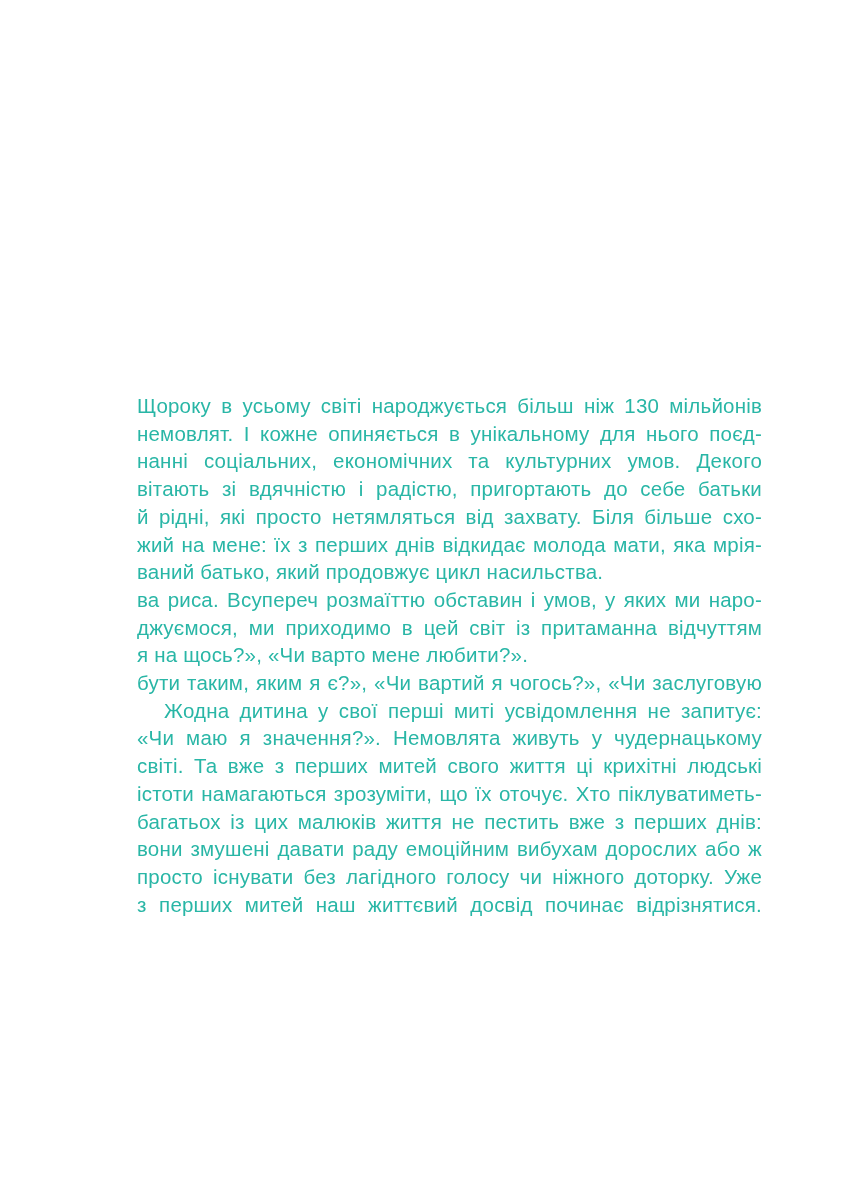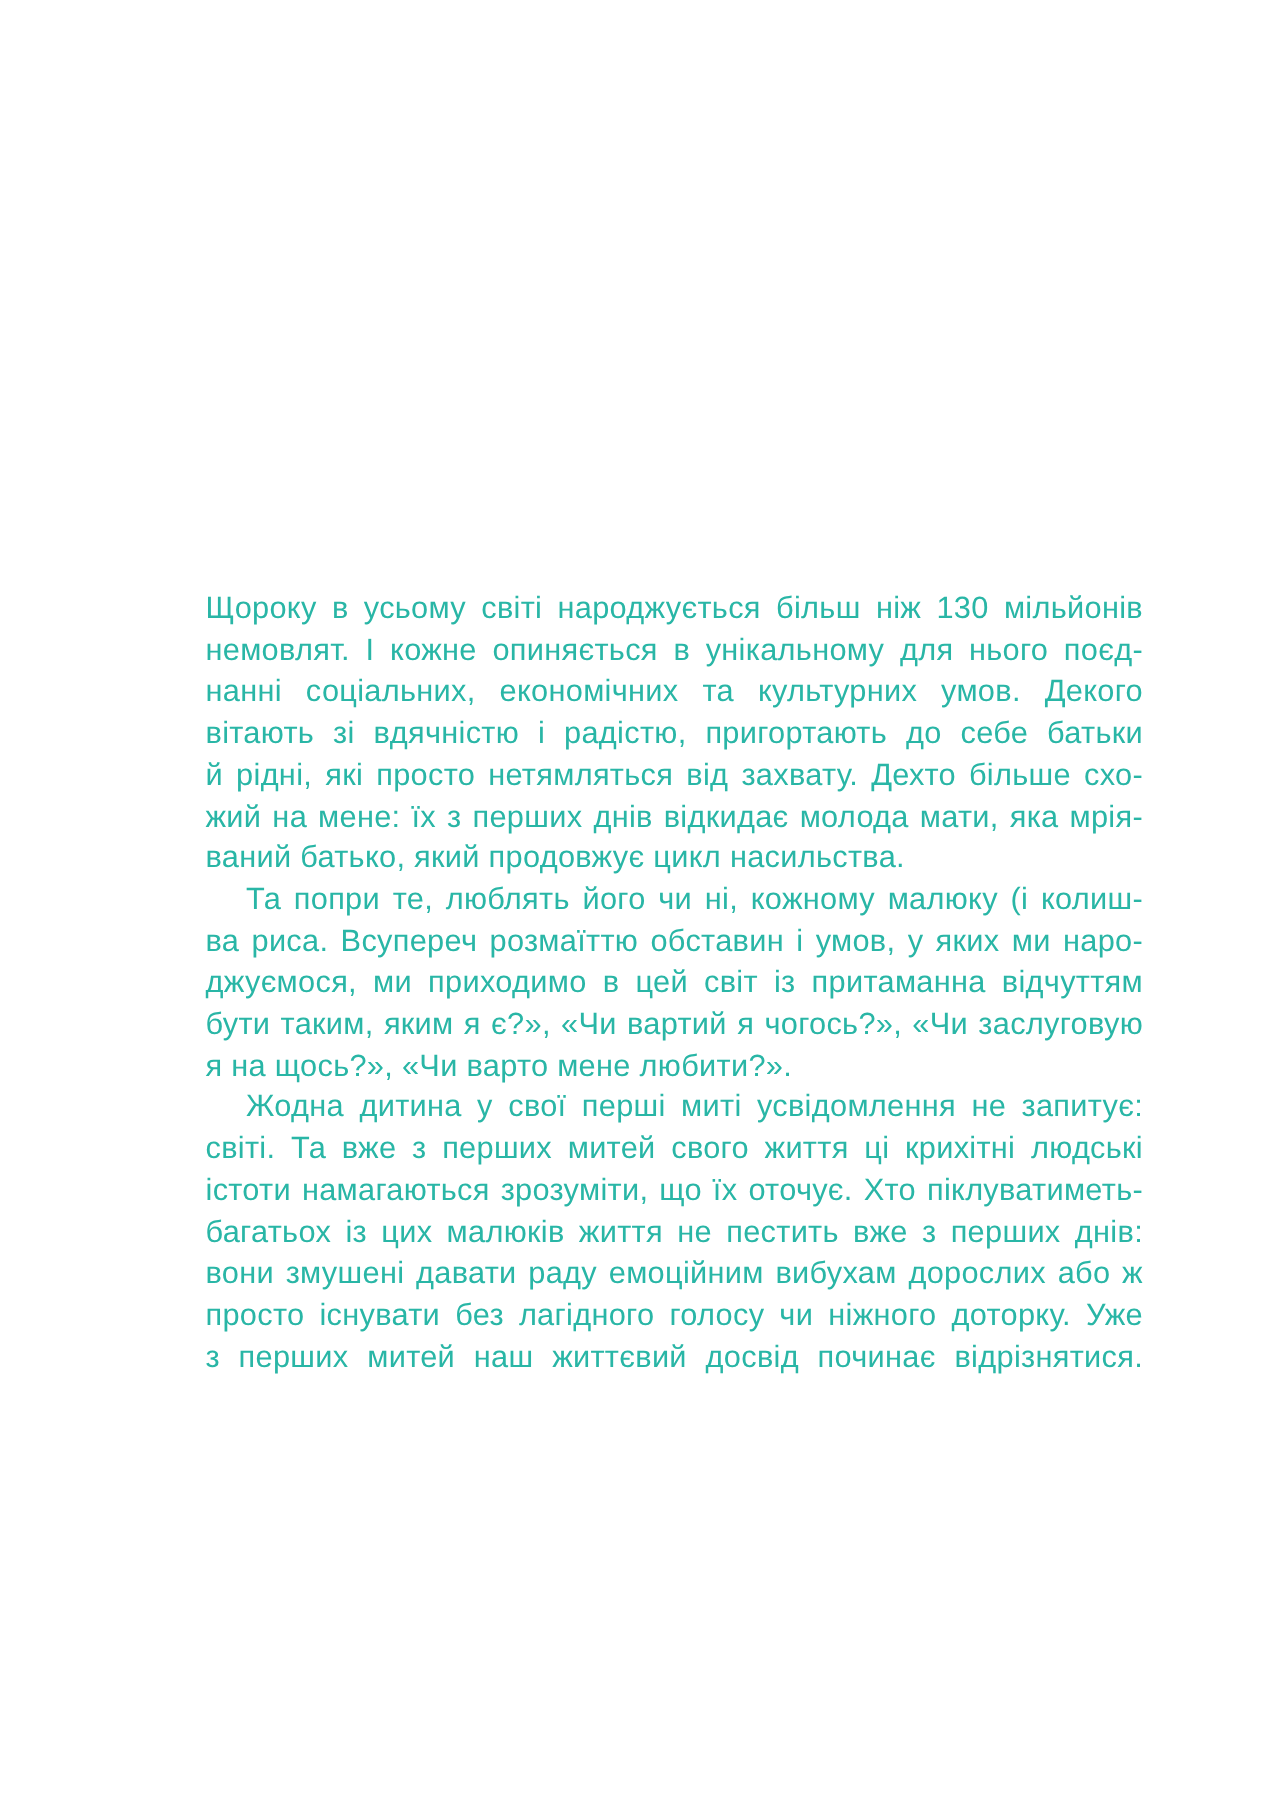--- a/index.html
+++ b/index.html
@@ -39,29 +39,29 @@
 </style>
 </head>
 <body>
 
 <div class="page">
   <div class="text-block" id="text-block" style="color: rgb(41, 182, 166);">
       <div class="line justify">Щороку в усьому світі народжується більш ніж 130 мільйонів</div>
       <div class="line justify">немовлят. І кожне опиняється в унікальному для нього поєд-</div>
       <div class="line justify">нанні соціальних, економічних та культурних умов. Декого</div>
       <div class="line justify">вітають зі вдячністю і радістю, пригортають до себе батьки</div>
-      <div class="line justify">й рідні, які просто нетямляться від захвату. Дехто більше схо-</div>
+      <div class="line justify">й рідні, які просто нетямляться від захвату. Біля більше схо-</div>
       <div class="line justify">жий на мене: їх з перших днів відкидає молода мати, яка мрія-</div>
       <div class="line">ваний батько, який продовжує цикл насильства.</div>
-      <div class="line justify indent">Та попри те, люблять його чи ні, кожному малюку (і колиш-</div>
       <div class="line justify">ва риса. Всупереч розмаїттю обставин і умов, у яких ми наро-</div>
       <div class="line justify">джуємося, ми приходимо в цей світ із притаманна відчуттям</div>
+      <div class="line">я на щось?», «Чи варто мене любити?».</div>
       <div class="line justify">бути таким, яким я є?», «Чи вартий я чогось?», «Чи заслуговую</div>
-      <div class="line">я на щось?», «Чи варто мене любити?».</div>
       <div class="line justify indent">Жодна дитина у свої перші миті усвідомлення не запитує:</div>
+      <div class="line justify">«Чи маю я значення?». Немовлята живуть у чудернацькому</div>
       <div class="line justify">світі. Та вже з перших митей свого життя ці крихітні людські</div>
       <div class="line justify">істоти намагаються зрозуміти, що їх оточує. Хто піклуватиметь-</div>
       <div class="line justify">багатьох із цих малюків життя не пестить вже з перших днів:</div>
       <div class="line justify">вони змушені давати раду емоційним вибухам дорослих або ж</div>
       <div class="line justify">просто існувати без лагідного голосу чи ніжного доторку. Уже</div>
       <div class="line justify">з перших митей наш життєвий досвід починає відрізнятися.</div>
     </div>
 </div>
 
 </body></html>

